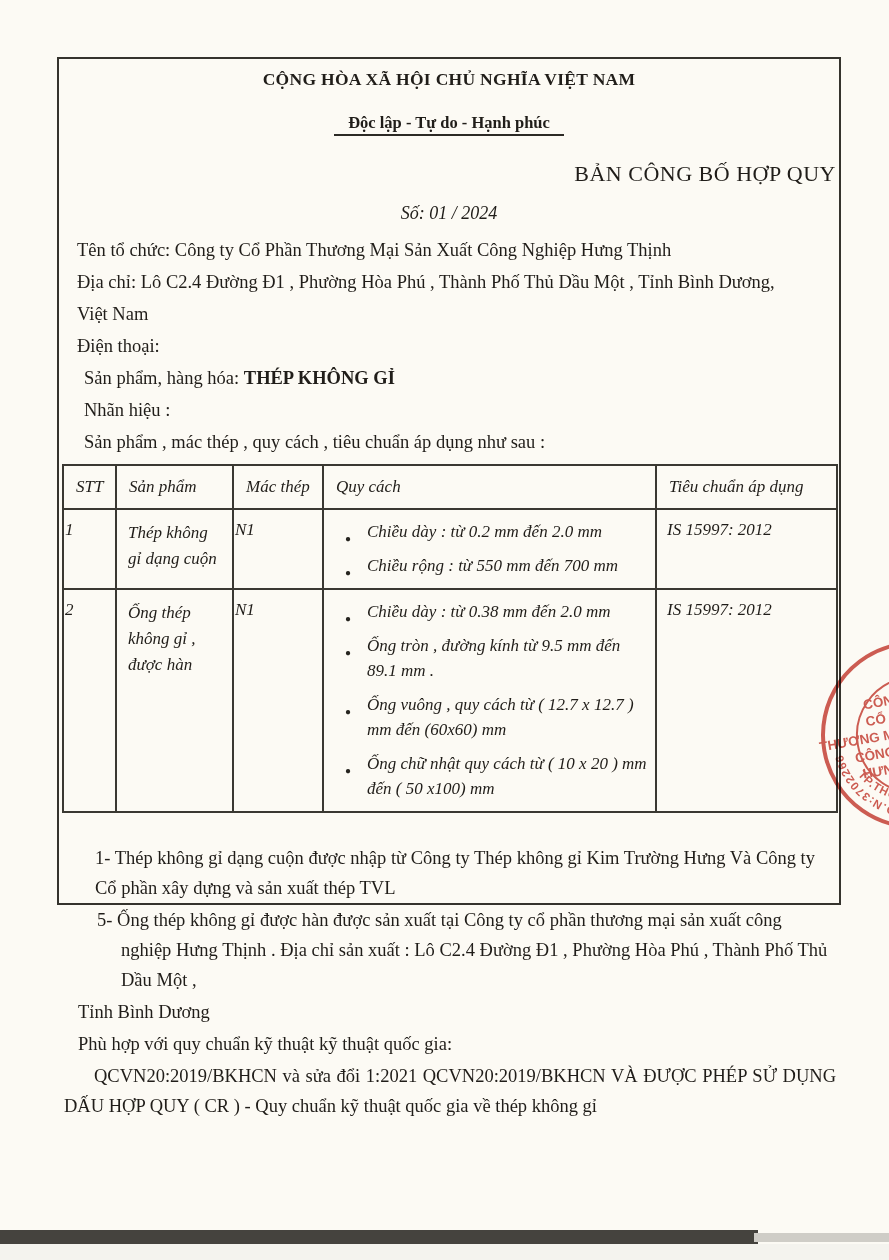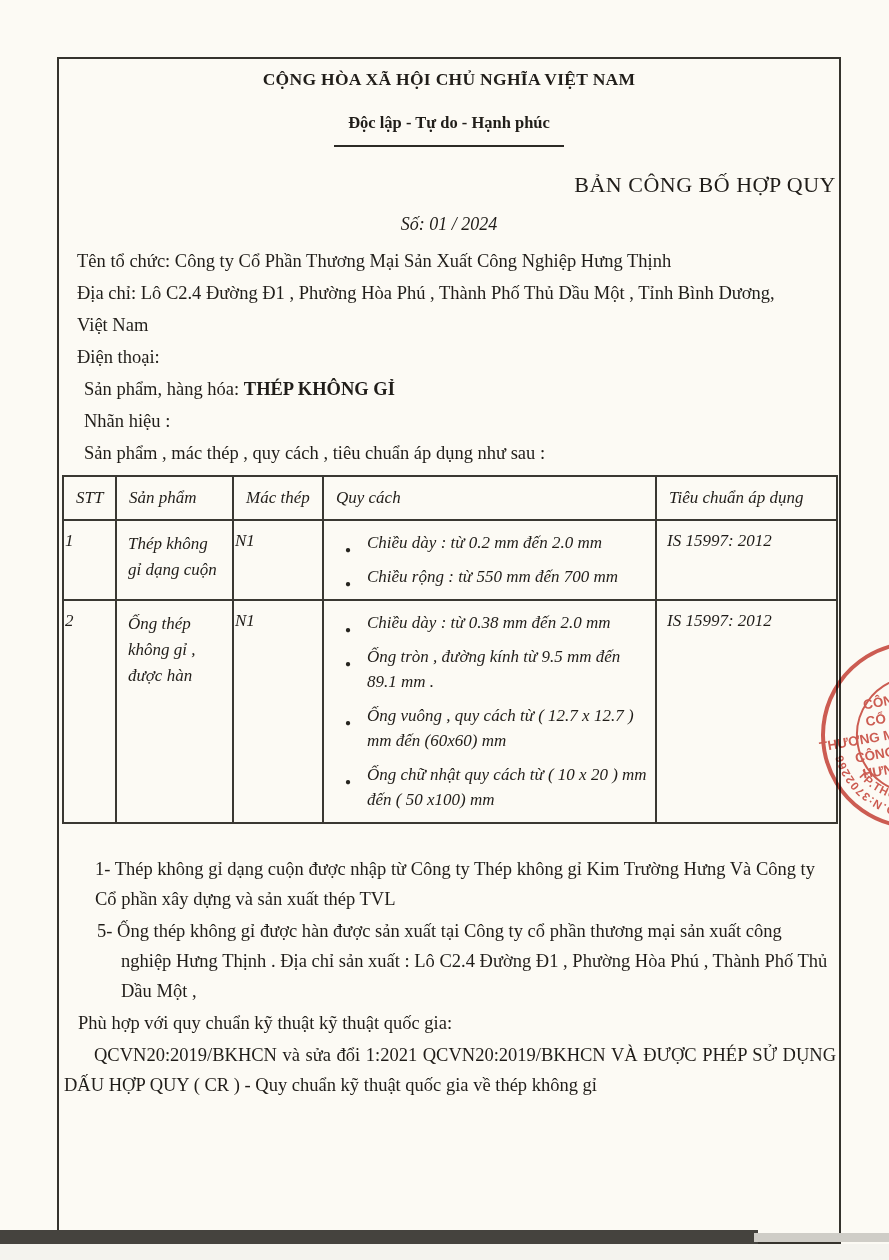--- a/index.html
+++ b/index.html
@@ -6,32 +6,32 @@
   body {
     width:889px; height:1260px;
     background:#fcfaf4;
     position:relative;
     overflow:hidden;
     font-family:"Liberation Serif", serif;
     color:#201d19;
   }
   .frame {
     position:absolute; left:57px; top:57px;
-    width:784px; height:1187px;
+    width:784px; height:848px;
     border:2px solid #35332d;
     box-sizing:border-box;
     padding:8px 3px 0 3px;
     background:transparent;
   }
   .nat-header { text-align:center; }
   .nat-line1 { font-size:17.5px; font-weight:bold; line-height:24px; letter-spacing:0.3px; }
   .nat-line2 {
     display:inline-block; margin-top:4px;
     font-size:16.5px; font-weight:bold; line-height:20px;
-    border-bottom:2px solid #2c2a25; padding:0 14px 12px 14px;
+    border-bottom:2px solid #2c2a25; padding:0 14px 1px 14px;
   }
   .doc-title { text-align:right; margin:24px 0 0 0; font-size:22px; font-weight:normal; letter-spacing:0.5px; line-height:28px; }
   .doc-number { text-align:center; margin-top:12px; font-size:18px; line-height:26px;font-style:italic; }
 
   .body-text { margin-top:8px; font-size:18.5px; line-height:32px; }
   .body-text p { margin:0 12px 0 15px; }
   .p-indent { margin-left:22px !important; }
   .bold { font-weight:bold; }
 
   table.products {
@@ -149,20 +149,21 @@
               </ul>
           </td>
           <td class="cell-std">IS 15997: 2012</td>
         </tr>
       </tbody>
     </table>
 
     <div class="notes">
       <p class="note-1">1- Thép không gỉ dạng cuộn được nhập từ Công ty Thép không gỉ Kim Trường Hưng Và Công ty Cổ phần xây dựng và sản xuất thép TVL</p>
       <p class="note-2">5- Ống thép không gỉ được hàn được sản xuất tại Công ty cổ phần thương mại sản xuất công nghiệp Hưng Thịnh . Địa chỉ sản xuất : Lô C2.4 Đường Đ1 , Phường Hòa Phú , Thành Phố Thủ Dầu Một ,</p>
+      <p class="note-province">Tỉnh Bình Dương</p>
       <p class="note-intro">Phù hợp với quy chuẩn kỹ thuật kỹ thuật quốc gia:</p>
       <p class="note-detail">QCVN20:2019/BKHCN và sửa đổi 1:2021 QCVN20:2019/BKHCN VÀ ĐƯỢC PHÉP SỬ DỤNG DẤU HỢP QUY ( CR ) - Quy chuẩn kỹ thuật quốc gia về thép không gỉ</p>
     </div>
 
   </div>
 
   <svg class="stamp" width="240" height="240" viewBox="0 0 240 240">
     <g transform="rotate(-10 120 120)">
       <defs>
         <path id="arcLeft" d="M 120,195 A 75,75 0 0 1 45,120" fill="none"></path>

